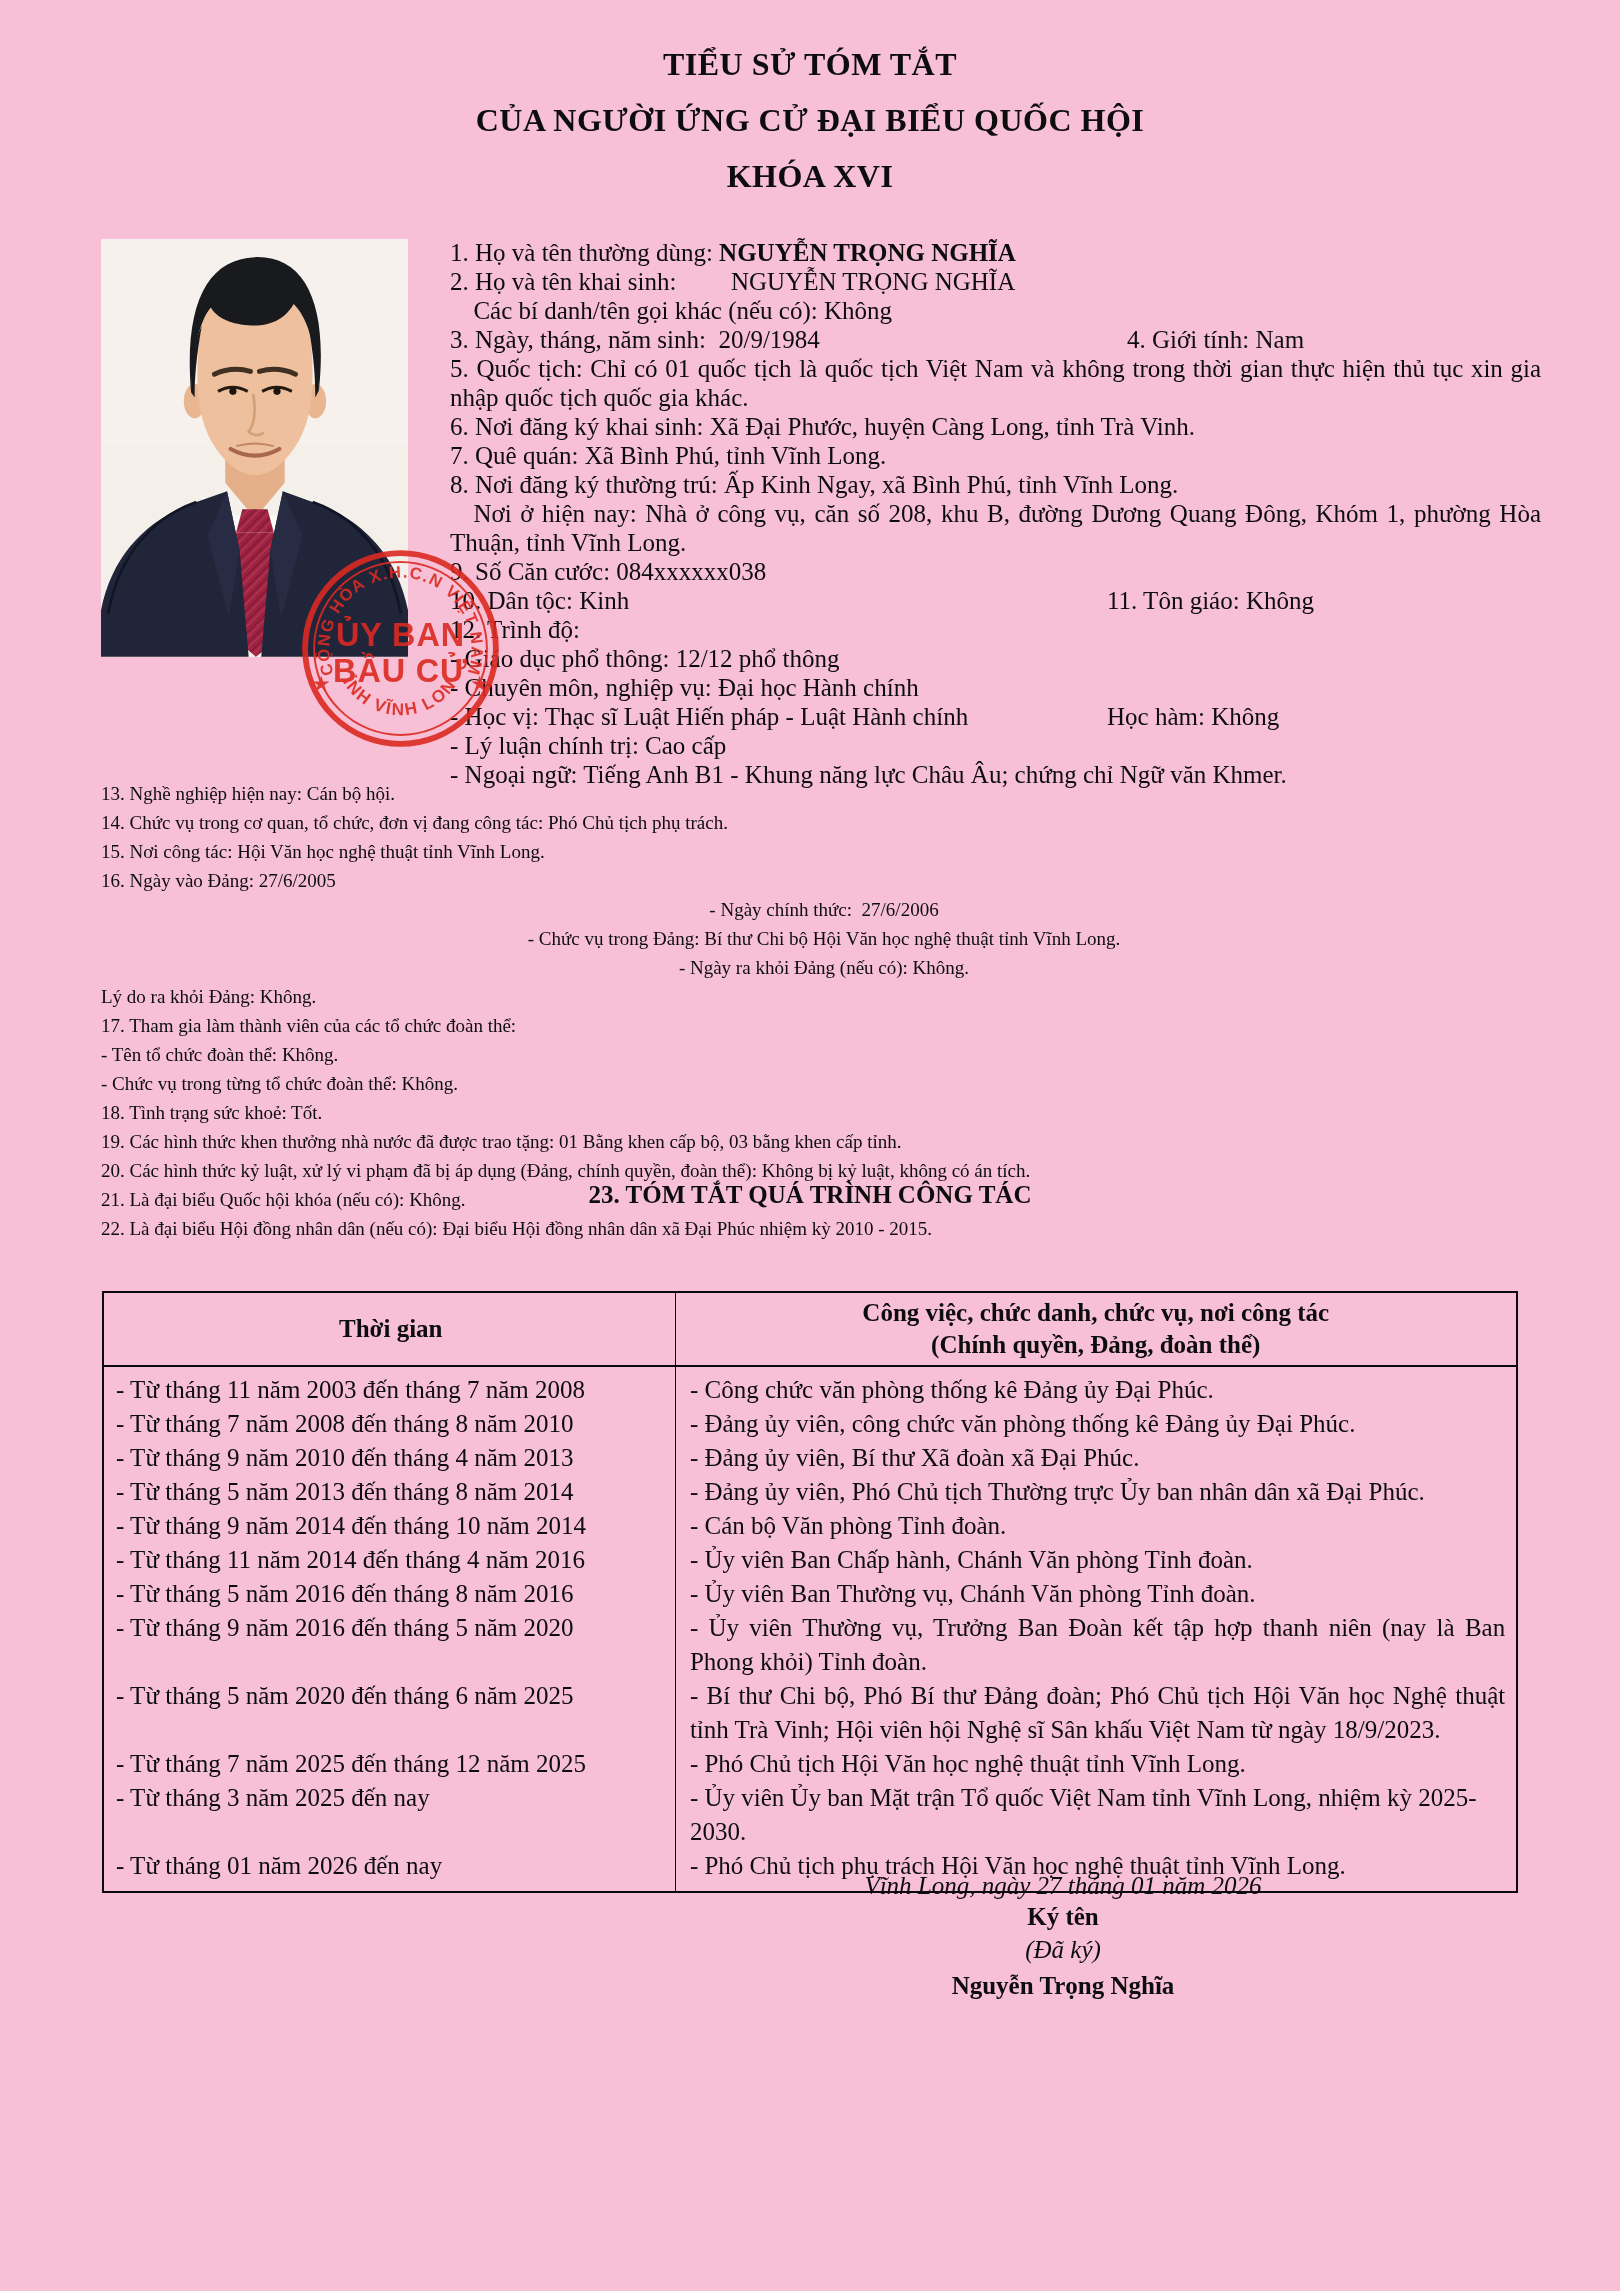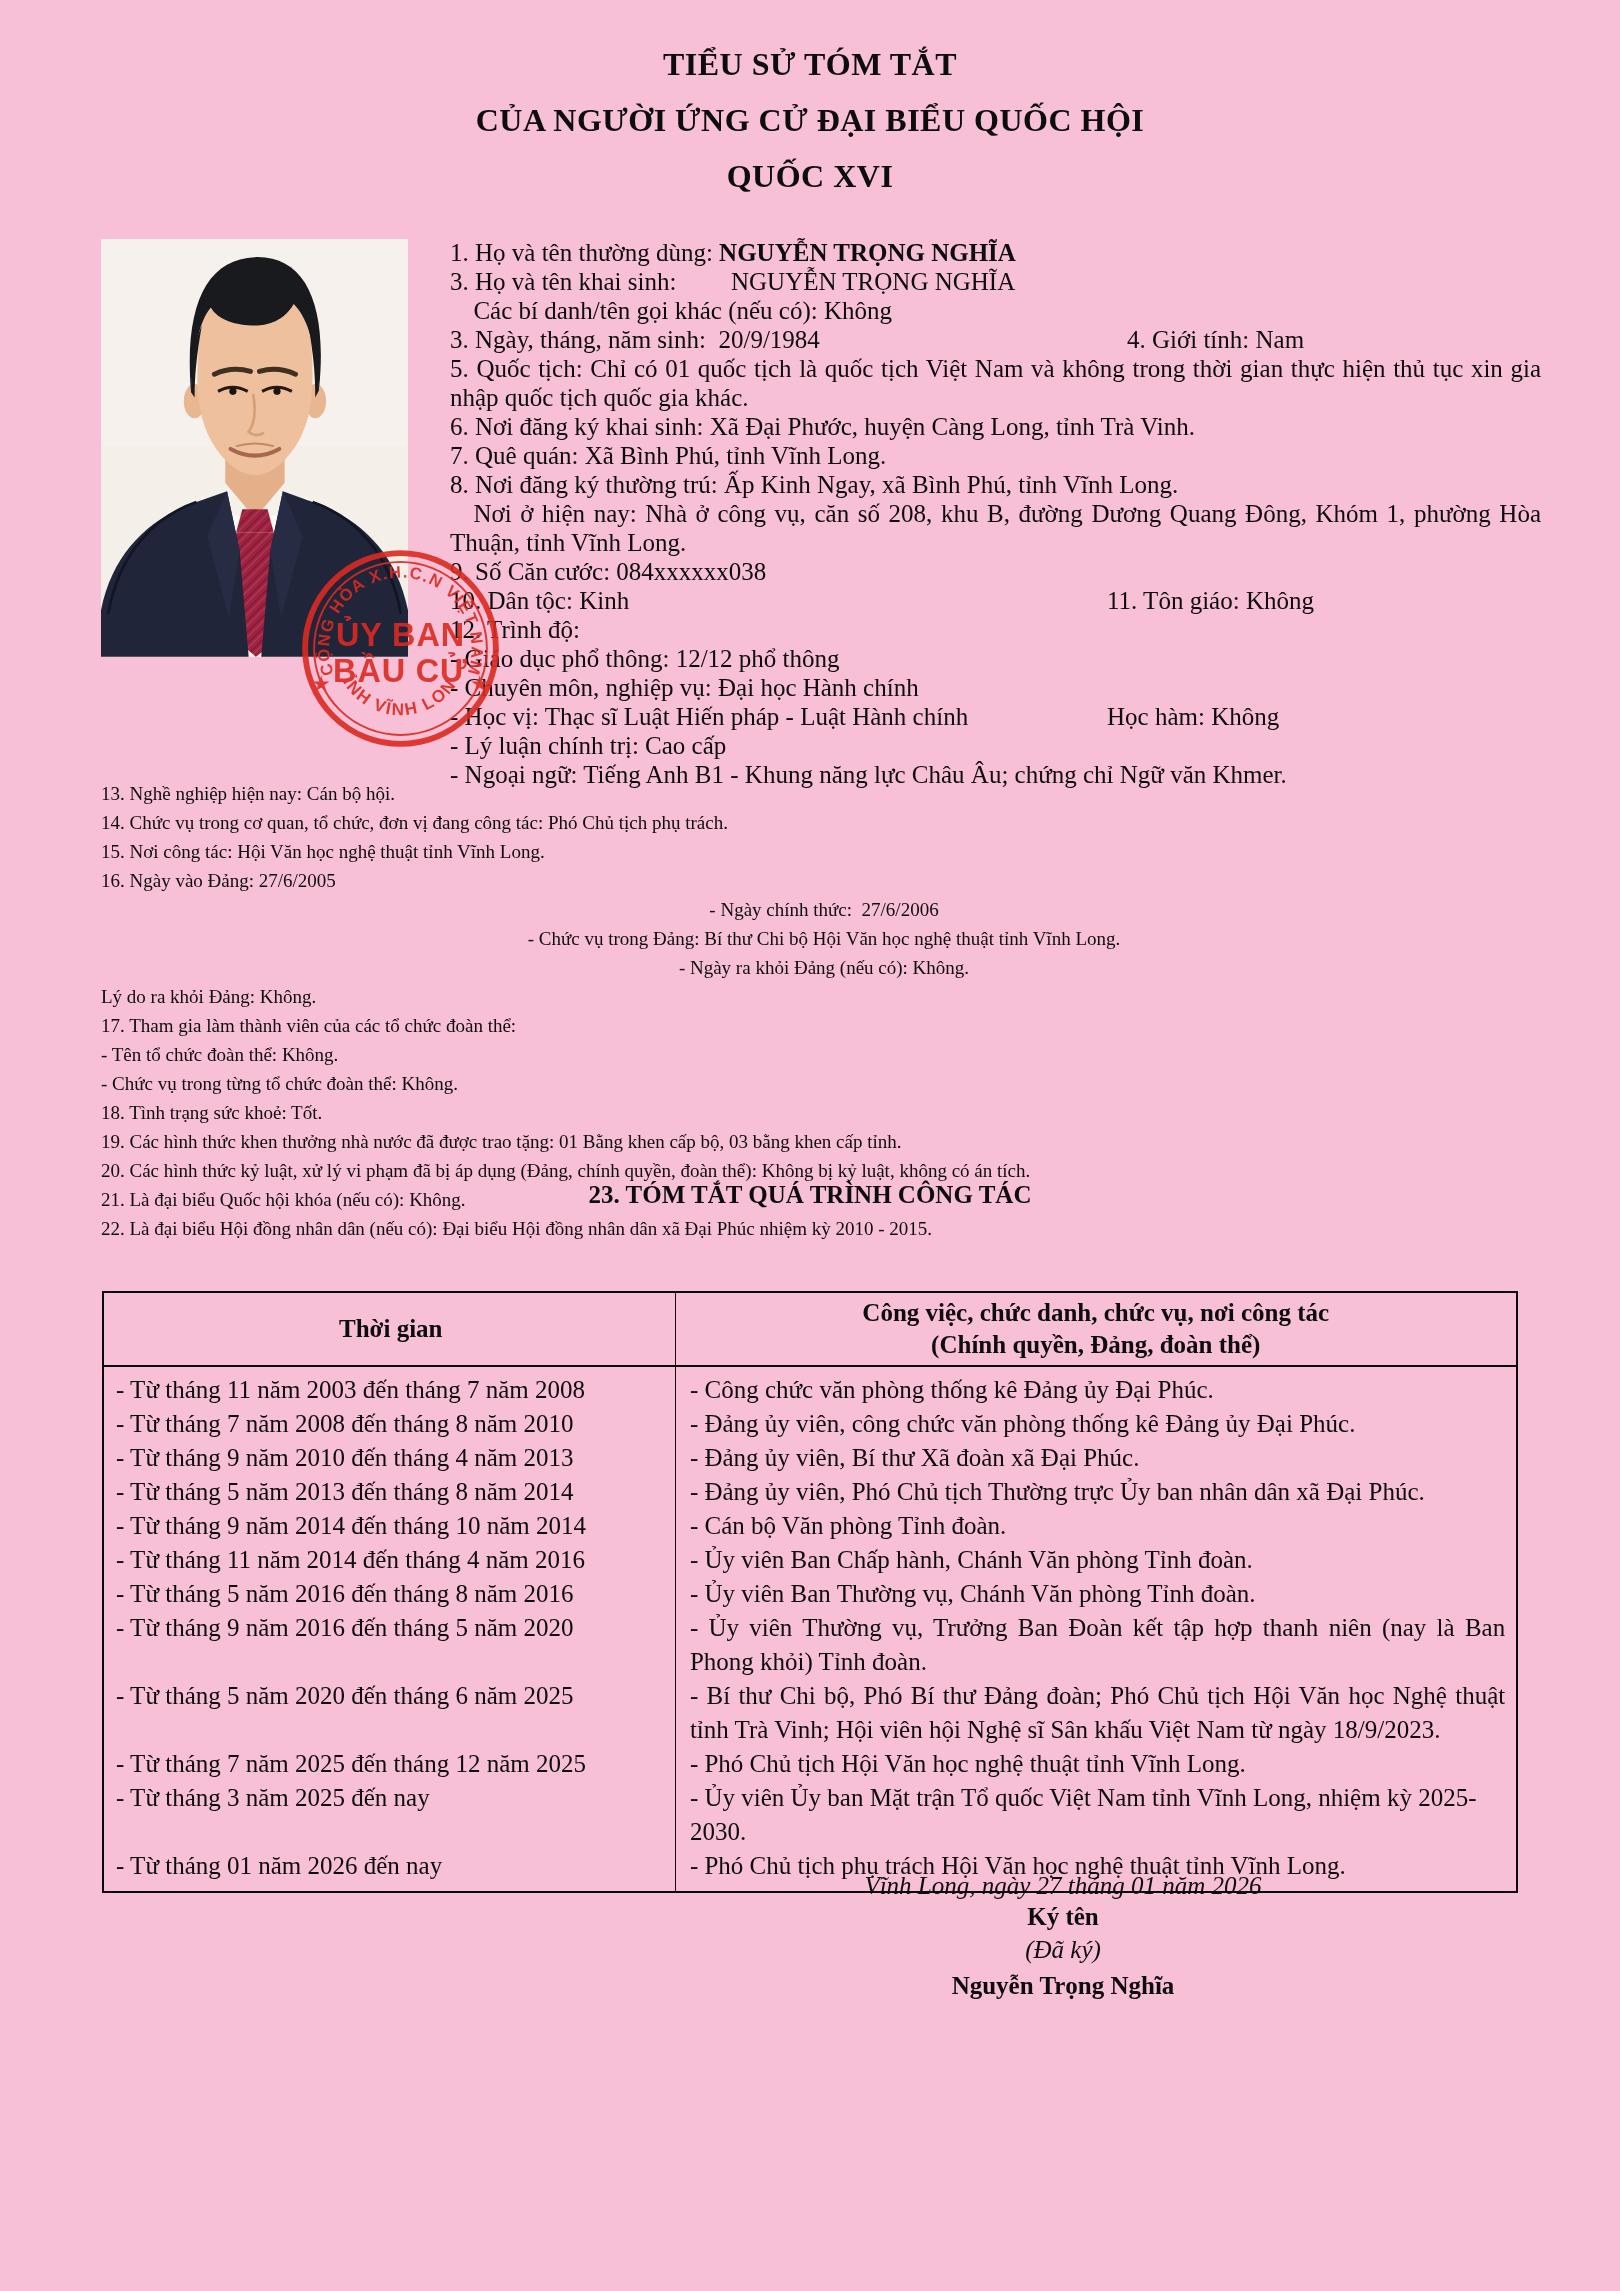--- a/index.html
+++ b/index.html
@@ -51,21 +51,21 @@
   .sig-name{font-weight:700;line-height:31px;margin-top:5.4px;}
 </style>
 </head>
 <body>
 
 <div class="page">
 
   <div class="doc-title">
     <div>TIỂU SỬ TÓM TẮT</div>
     <div>CỦA NGƯỜI ỨNG CỬ ĐẠI BIỂU QUỐC HỘI</div>
-    <div>QUỐC XVI</div>
+    <div>KHÓA XVI</div>
   </div>
 
   <div class="photo">
     <svg viewBox="0 0 341 464" xmlns="http://www.w3.org/2000/svg">
       <defs>
         <pattern id="tiePat" width="9" height="9" patternUnits="userSpaceOnUse" patternTransform="rotate(45)">
           <rect width="9" height="9" fill="#9e2342"></rect>
           <line x1="0" y1="0" x2="0" y2="9" stroke="#7c1832" stroke-width="2.6"></line>
           <line x1="4.5" y1="0" x2="4.5" y2="9" stroke="#b43b57" stroke-width="1.2"></line>
         </pattern>
@@ -130,21 +130,21 @@
       </text>
       <text x="115" y="112" text-anchor="middle" font-family="Liberation Sans, DejaVu Sans, sans-serif" font-size="36" font-weight="700" fill="#DC2A22" letter-spacing="1">ỦY BAN</text>
       <text x="115" y="152" text-anchor="middle" font-family="Liberation Sans, DejaVu Sans, sans-serif" font-size="36" font-weight="700" fill="#DC2A22" letter-spacing="1">BẦU CỬ</text>
       <text x="27" y="162" text-anchor="middle" font-size="24" fill="#DC2A22">★</text>
       <text x="203" y="162" text-anchor="middle" font-size="24" fill="#DC2A22">★</text>
     </svg>
   </div>
 
   <div class="info-right">
     <div class="iline"><span>1. Họ và tên thường dùng: </span><b>NGUYỄN TRỌNG NGHĨA</b></div>
-    <div class="iline"><span>3. Họ và tên khai sinh:</span><span class="name-abs">NGUYỄN TRỌNG NGHĨA</span></div>
+    <div class="iline"><span>2. Họ và tên khai sinh:</span><span class="name-abs">NGUYỄN TRỌNG NGHĨA</span></div>
     <div class="iline ti">Các bí danh/tên gọi khác (nếu có): Không</div>
     <div class="iline"><span>3. Ngày, tháng, năm sinh: &nbsp;20/9/1984</span><span class="col2 far">4. Giới tính: Nam</span></div>
     <div class="iline just">5. Quốc tịch: Chỉ có 01 quốc tịch là quốc tịch Việt Nam và không trong thời gian thực hiện thủ tục xin gia nhập quốc tịch quốc gia khác.</div>
     <div class="iline">6. Nơi đăng ký khai sinh: Xã Đại Phước, huyện Càng Long, tỉnh Trà Vinh.</div>
     <div class="iline">7. Quê quán: Xã Bình Phú, tỉnh Vĩnh Long.</div>
     <div class="iline">8. Nơi đăng ký thường trú: Ấp Kinh Ngay, xã Bình Phú, tỉnh Vĩnh Long.</div>
     <div class="iline just ti">Nơi ở hiện nay: Nhà ở công vụ, căn số 208, khu B, đường Dương Quang Đông, Khóm 1, phường Hòa Thuận, tỉnh Vĩnh Long.</div>
     <div class="iline">9. Số Căn cước: 084xxxxxx038</div>
     <div class="iline"><span>10. Dân tộc: Kinh</span><span class="col2">11. Tôn giáo: Không</span></div>
     <div class="iline">12. Trình độ:</div>

